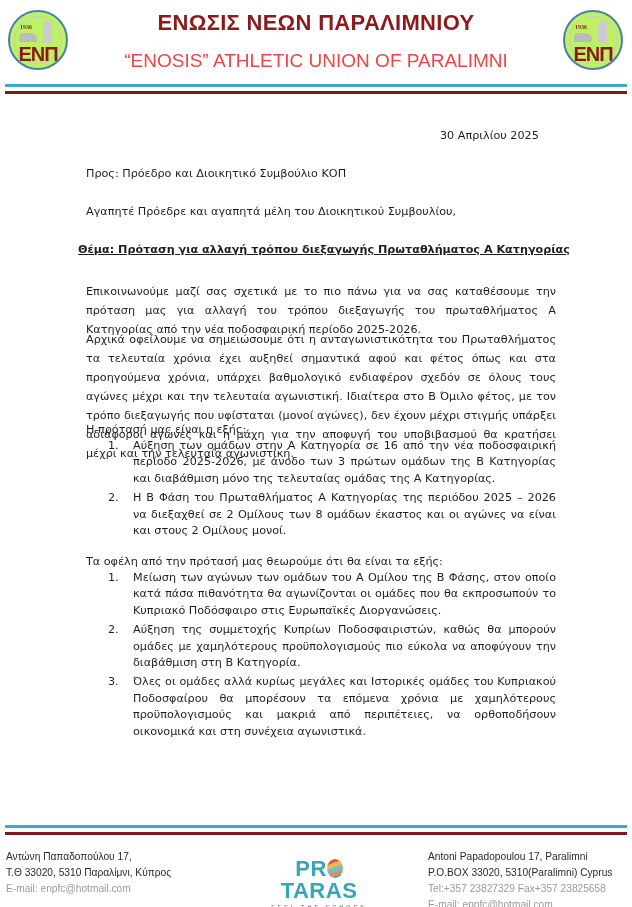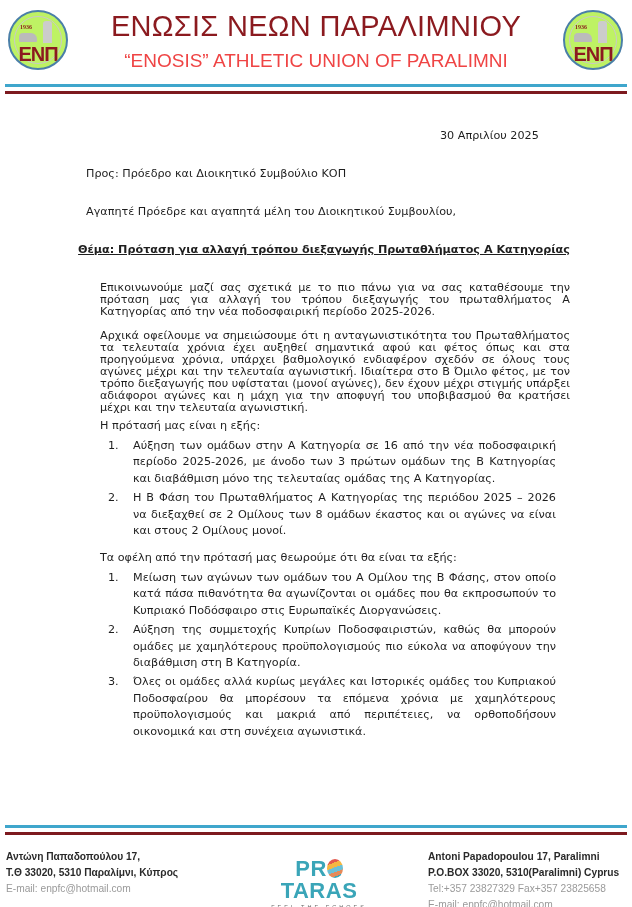--- a/index.html
+++ b/index.html
@@ -13,50 +13,50 @@
                  border: 1px solid #c9c9c9; }
   .logo .year { position: absolute; top: 12px; left: 10px; font-family: "Liberation Serif", serif; font-size: 6px; color: #8a1a1a; font-weight: bold; }
   .logo .car { position: absolute; top: 21px; left: 9px; width: 18px; height: 9px; background: #bbb; border-radius: 4px 6px 1px 1px; }
   .logo .statue { position: absolute; top: 9px; left: 33px; width: 9px; height: 22px; background: #ccc; border-radius: 3px 3px 0 0; }
   .logo .letters { position: absolute; bottom: 4px; left: 0; width: 100%; text-align: center;
                    font-family: "Liberation Sans", sans-serif; font-weight: bold; font-size: 20px; color: #8b1a1f; letter-spacing: -1px; line-height: 20px; }
   .logo-left { left: 8px; top: 10px; }
   .logo-right { left: 563px; top: 10px; }
 
   .title-gr { position: absolute; left: 0; width: 632px; top: 10px; text-align: center;
-              font-family: "Liberation Sans", sans-serif; font-weight: normal; font-size: 29px; color: #8b1a1f; letter-spacing: 0.3px; }
+              font-family: "Liberation Sans", sans-serif; font-weight: bold; font-size: 22px; color: #8b1a1f; letter-spacing: 0.3px; }
   .title-en { position: absolute; left: 0; width: 632px; top: 50px; text-align: center;
               font-family: "Liberation Sans", sans-serif; font-size: 19px; color: #ef4444; }
 
   .rule-blue { position: absolute; left: 5px; width: 622px; height: 3px; background: #3fa6cc; }
   .rule-red  { position: absolute; left: 5px; width: 622px; height: 3px; background: #7d1a1f; }
 
   
-  .doc { position: absolute; left: 100px; width: 470px; font-family: "DejaVu Sans", sans-serif; font-size: 11.2px; line-height: 12px; color: #1e1e1e; }
+  .doc { position: absolute; left: 86px; width: 470px; font-family: "DejaVu Sans", sans-serif; font-size: 11.2px; line-height: 19px; color: #1e1e1e; }
   .date { position: absolute; left: 440px; top: 129px; font-family: "DejaVu Sans", sans-serif; font-size: 11.2px; color: #1e1e1e; }
   .recipient { position: absolute; left: 86px; top: 167px; font-family: "DejaVu Sans", sans-serif; font-size: 11.2px; color: #1e1e1e; }
   .salutation { position: absolute; left: 86px; top: 205px; font-family: "DejaVu Sans", sans-serif; font-size: 11.2px; color: #1e1e1e; text-align: right; }
   .subject { position: absolute; left: 8px; width: 632px; top: 243px; text-align: center; font-family: "DejaVu Sans", sans-serif;
              font-size: 11.2px; font-weight: bold; text-decoration: underline; color: #1e1e1e; }
   .para { text-align: justify; }
   .p1 { top: 282px; }
   .p2 { top: 330px; }
   .p3 { top: 420px; }
   .list { position: absolute; left: 86px; width: 470px; font-family: "DejaVu Sans", sans-serif; font-size: 11.2px; line-height: 16.4px; color: #1e1e1e; }
   .list-item { position: relative; padding-left: 47px; text-align: justify; margin-bottom: 3px; }
   .list-item .num { position: absolute; left: 22px; top: 0; }
   .l1 { top: 438px; }
   .p4 { top: 552px; }
   .l2 { top: 570px; }
 
   
   .foot { position: absolute; font-family: "Liberation Sans", sans-serif; font-size: 10.2px; line-height: 16px; }
   .foot-left { left: 6px; top: 849px; }
   .foot-right { left: 428px; top: 849px; }
-  .foot .bold { font-weight: bold; color: #2a2a2a; }
+  .foot .bold { font-weight: normal; color: #2a2a2a; }
   .foot .light { color: #9a9a9a; }
 
   .protaras { position: absolute; left: 258px; top: 858px; width: 122px; text-align: center; }
   .protaras .word { font-family: "Liberation Sans", sans-serif; font-size: 22px; font-weight: bold; color: #3aa5b8; letter-spacing: 0.5px; line-height: 22px; }
   .protaras .o { display: inline-block; width: 16px; height: 19px; border-radius: 50%; vertical-align: -2px;
                  background: linear-gradient(160deg, #e2574c 0%, #e2574c 25%, #f4b642 25%, #f4b642 45%, #6cc0d6 45%, #6cc0d6 65%, #e58a5a 65%, #e58a5a 82%, #3aa5b8 82%); }
   .protaras .tag { font-family: "Liberation Sans", sans-serif; font-size: 5.5px; letter-spacing: 3px; color: #6a6a6a; margin-top: 2px; }
 </style>
 </head>
 <body>

